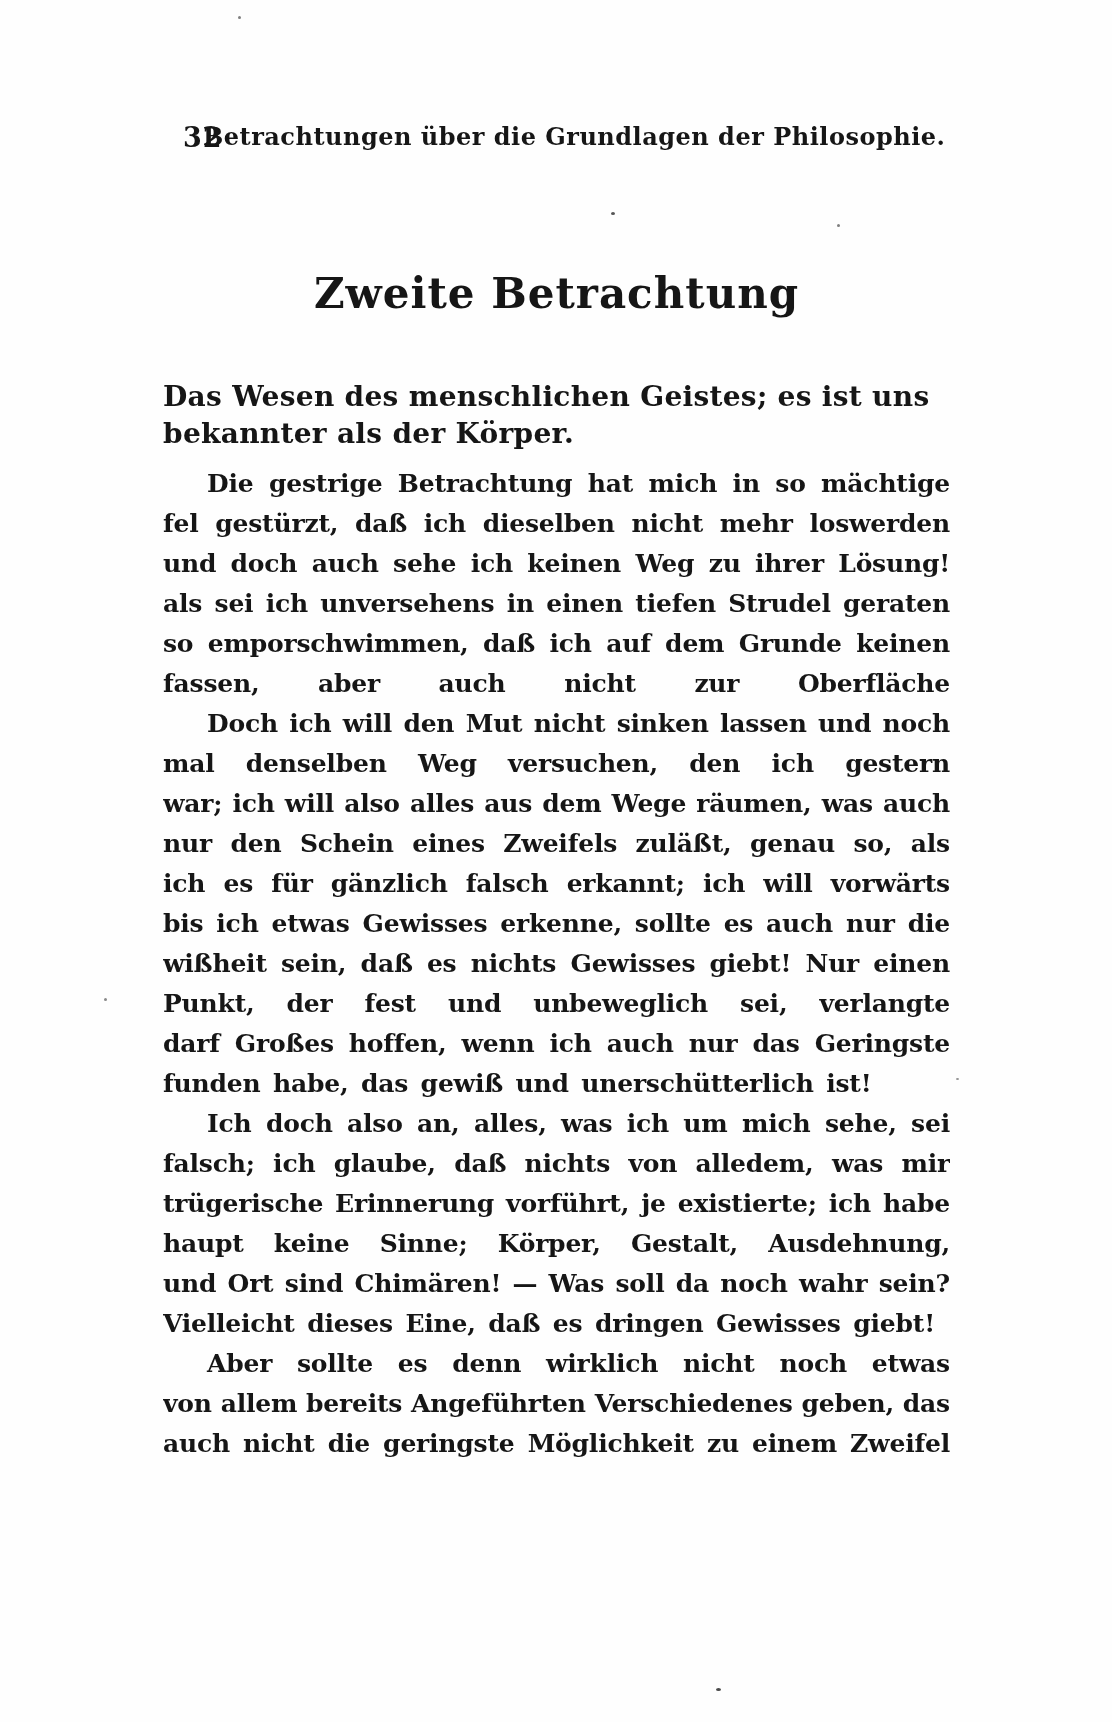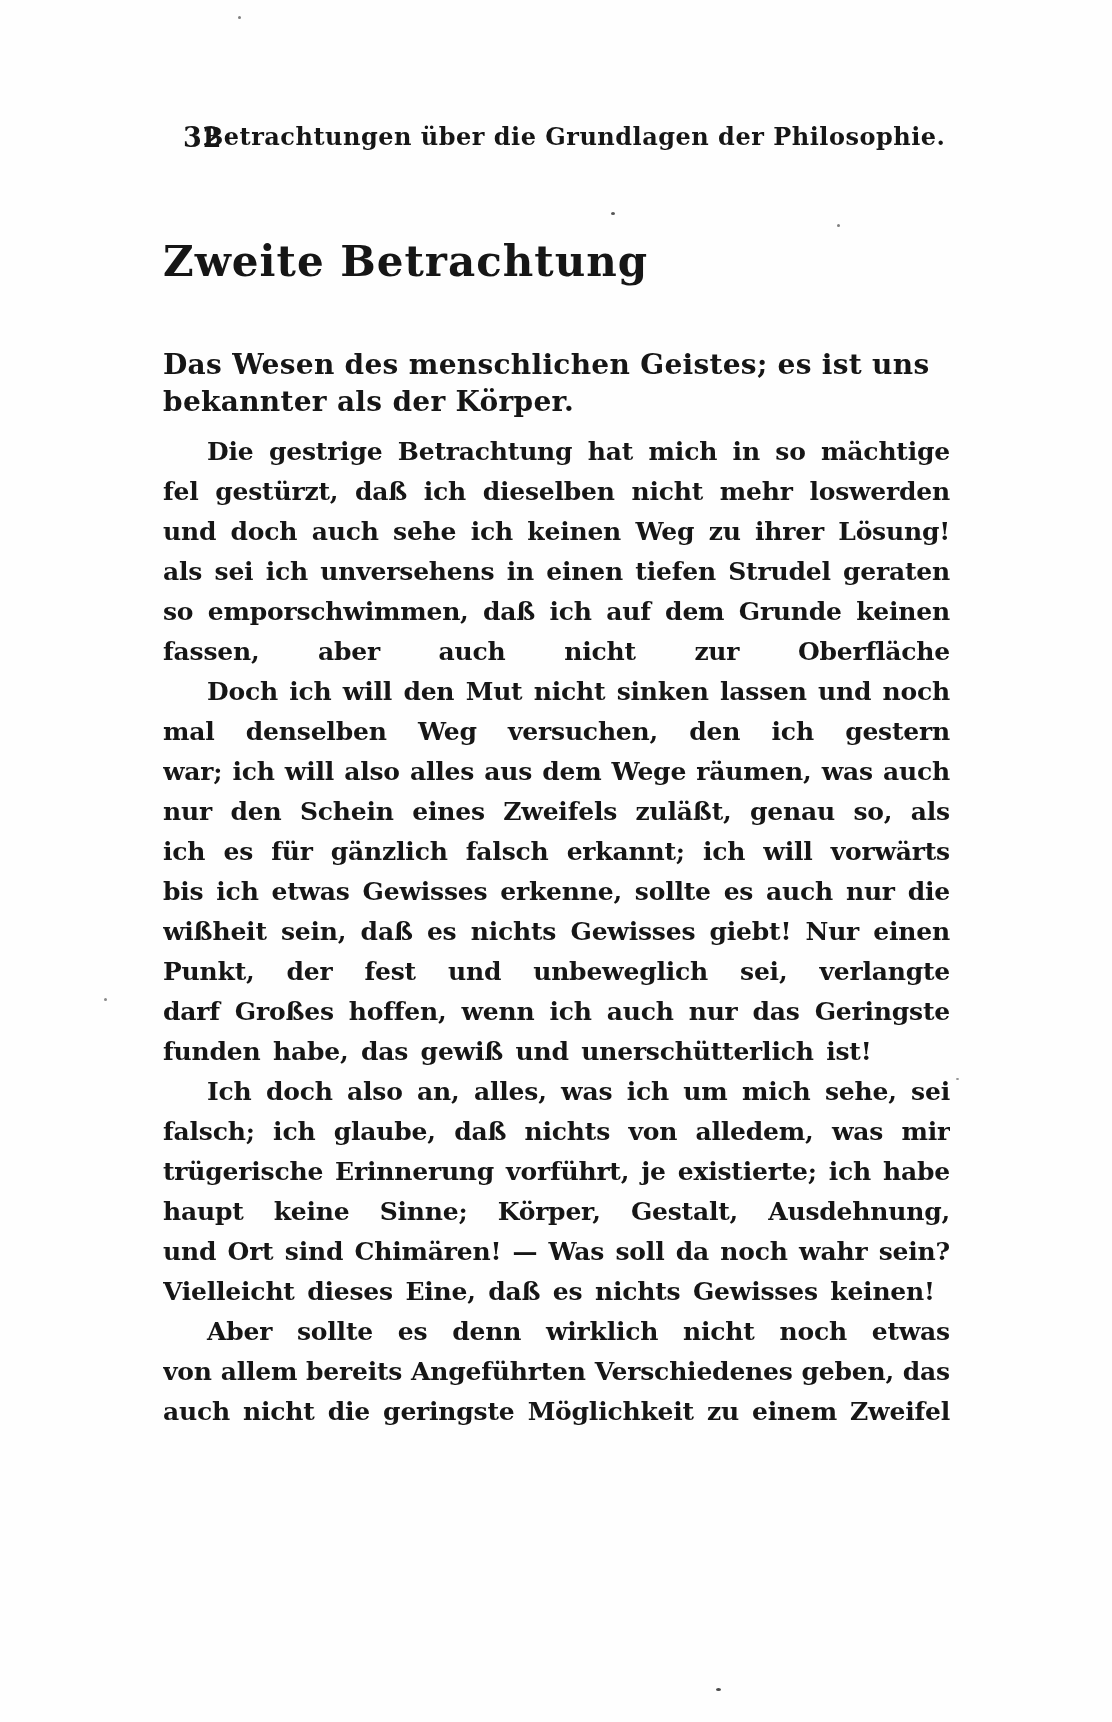--- a/index.html
+++ b/index.html
@@ -37,21 +37,22 @@
     letter-spacing: 1px;
   }
   .running-title {
     text-align: left;
     font-size: 24px;
     letter-spacing: 0.5px;
     padding-left: 40px;
   }
   
   .chapter-title {
-    margin-top: 80px;
+    margin-top: 112px;
+    text-align: center;
     font-size: 42px;
     line-height: 48px;
     letter-spacing: 1px;
   }
   
   .subtitle {
     margin-top: 60px;
     font-size: 28px;
     line-height: 37px;
     letter-spacing: 0.3px;
@@ -134,21 +135,21 @@
         <div class="line">darf Großes hoffen, wenn ich auch nur das Geringste ge=</div>
         <div class="line short">funden habe, das gewiß und unerschütterlich ist!</div>
       </div>
 
       <div>
         <div class="line indent">Ich doch also an, alles, was ich um mich sehe, sei</div>
         <div class="line">falsch; ich glaube, daß nichts von alledem, was mir meine</div>
         <div class="line">trügerische Erinnerung vorführt, je existierte; ich habe über=</div>
         <div class="line">haupt keine Sinne; Körper, Gestalt, Ausdehnung, Bewegung</div>
         <div class="line">und Ort sind Chimären! — Was soll da noch wahr sein?</div>
-        <div class="line short">Vielleicht dieses Eine, daß es nichts Gewisses keinen!</div>
+        <div class="line short">Vielleicht dieses Eine, daß es dringen Gewisses giebt!</div>
       </div>
 
       <div>
         <div class="line indent">Aber sollte es denn wirklich nicht noch etwas Anderes</div>
         <div class="line">von allem bereits Angeführten Verschiedenes geben, das</div>
         <div class="line">auch nicht die geringste Möglichkeit zu einem Zweifel bietet?</div>
       </div>
 
     </div>
   </div>

